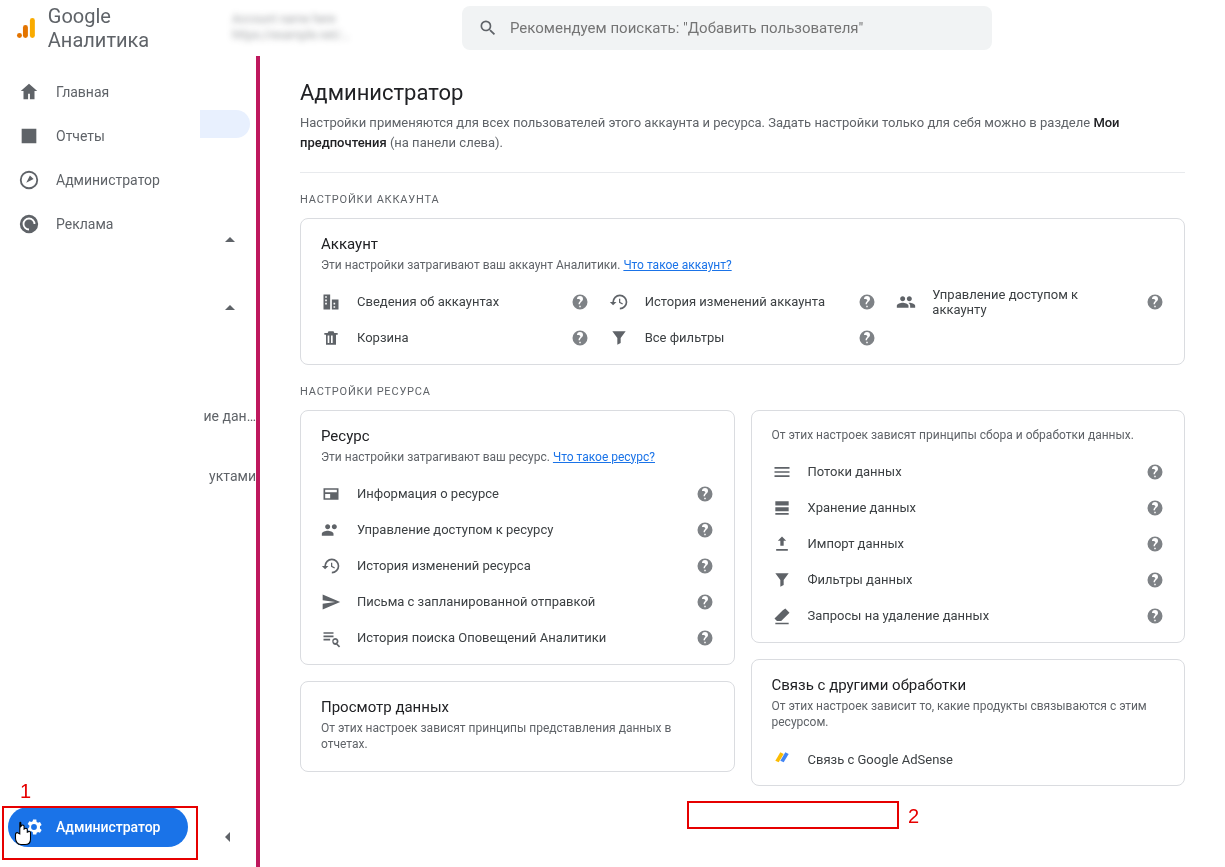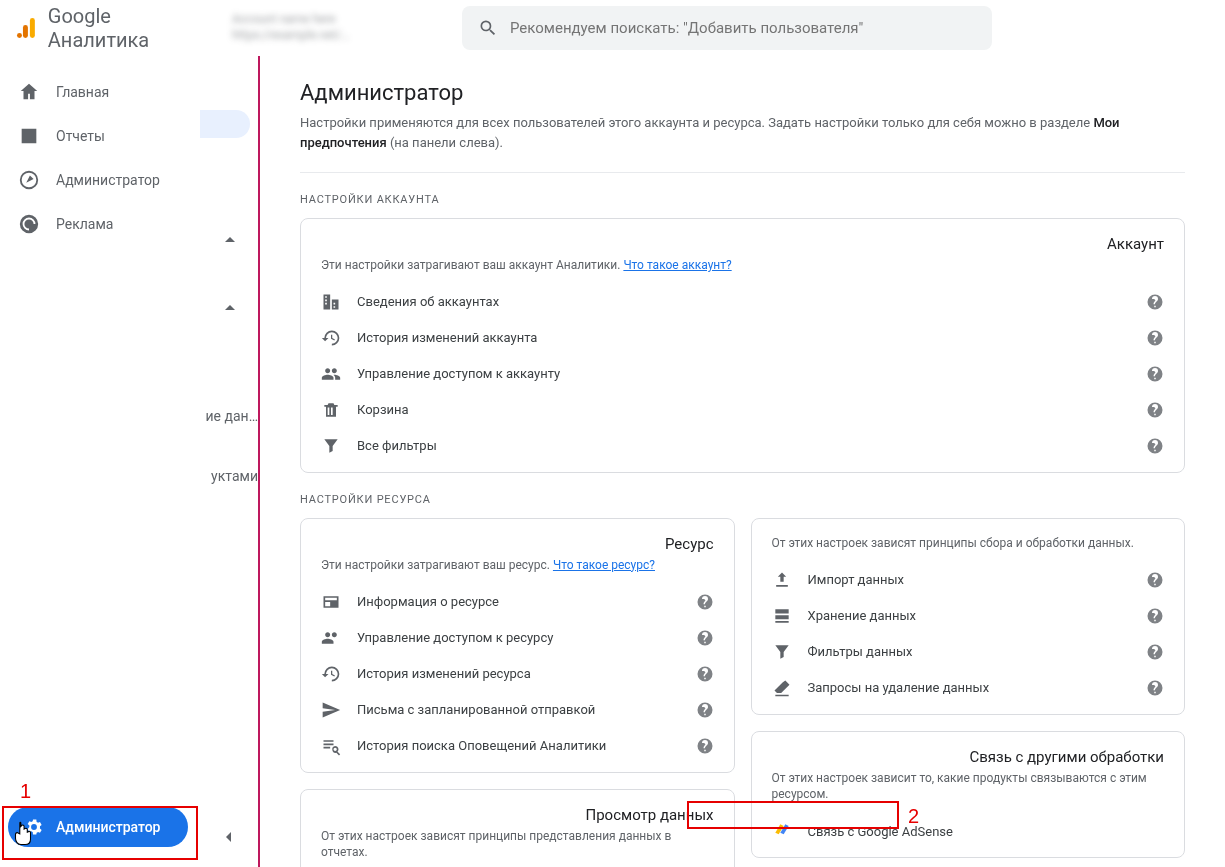--- a/index.html
+++ b/index.html
@@ -20,40 +20,40 @@
 .nav-full { width: 200px; }
 .nav-item { width: 100%; height: 40px; display: flex; align-items: center; gap: 16px; padding: 0 18px; color: #5f6368; cursor: pointer; border-radius: 0 20px 20px 0; }
 .nav-item .nav-label { font-size: 14px; }
 .nav-item svg, .nav-item .nicon { width: 22px; height: 22px; flex-shrink: 0; fill: #5f6368; }
 
 .admin-btn { position: absolute; bottom: 20px; left: 8px; width: 180px; height: 40px; background: #1a73e8; color: #fff; border-radius: 20px; display: flex; align-items: center; gap: 12px; padding: 0 16px; font-weight: 500; cursor: pointer; }
 .admin-btn svg { width: 20px; height: 20px; fill: #fff; }
 .cursor-icon { position: absolute; left: 10px; bottom: 16px; z-index: 5; }
 
 
-.mid-panel { width: 60px; position: relative; border-right: 2px solid #be185d; }
+.mid-panel { width: 60px; position: relative; border-right: 4px solid #be185d; }
 .mid-ghost { position: absolute; right: 0; color: #5f6368; font-size: 14px; white-space: nowrap; }
 .chev { width: 24px; height: 24px; fill: #5f6368; }
 .collapse-arrow { position: absolute; bottom: 18px; left: 50%; transform: translateX(-50%); }
 
 
 .main { flex: 1; overflow-y: auto; padding: 24px 40px 40px 40px; }
 .page-title { font-size: 22px; color: #202124; font-weight: 400; margin-bottom: 8px; }
 .page-desc { font-size: 13px; color: #5f6368; line-height: 1.5; padding-bottom: 20px; border-bottom: 1px solid #e8eaed; margin-bottom: 10px; }
 .page-desc b { color: #202124; font-weight: 500; }
 
 .section-label { font-size: 11px; letter-spacing: .8px; color: #5f6368; text-transform: uppercase; margin: 20px 0 12px 0; }
 
 .cards-row { display: flex; gap: 16px; align-items: flex-start; }
 .card { border: 1px solid #dadce0; border-radius: 8px; padding: 16px 20px 8px 20px; flex: 1; min-width: 0; }
-.card-title { font-size: 15px; color: #202124; margin-bottom: 4px; text-align: right; }
+.card-title { font-size: 15px; color: #202124; margin-bottom: 4px; }
 .card-sub { font-size: 12px; color: #5f6368; margin-bottom: 10px; line-height: 1.4; }
 .card-sub a { color: #1a73e8; text-decoration: underline; }
 
-.item-grid { display: grid; grid-template-columns: 1fr; column-gap: 20px; }
+.item-grid { display: grid; grid-template-columns: 1fr 1fr 1fr; column-gap: 20px; }
 .item-grid.single { grid-template-columns: 1fr; }
 .item { display: flex; align-items: center; height: 36px; gap: 16px; cursor: pointer; }
 .item .iicon { width: 20px; height: 20px; fill: #5f6368; flex-shrink: 0; display: flex; align-items: center; justify-content: center; }
 .item .ilabel { flex: 1; font-size: 13px; color: #3c4043; }
 .item .help { width: 18px; height: 18px; fill: #5f6368; opacity: .8; }
 .prod-icon { width: 20px; height: 20px; }
 
 
 .anno-box { position: absolute; border: 2px solid #e60000; pointer-events: none; }
 .anno-num { position: absolute; color: #e60000; font-size: 20px; font-weight: 400; font-family: Arial; }
@@ -289,35 +289,46 @@
       </div>
 
       <div style="flex:1;display:flex;flex-direction:column;gap:16px">
 
       <div class="card">
         <div class="card-sub">От этих настроек зависят принципы сбора и обработки данных.</div>
         <div class="item-grid single">
           <div class="item">
                 <span class="iicon">
                   <svg viewBox="0 0 24 24" fill="#5f6368">
+                    <path d="M3 6h18v2H3zm0 5h18v2H3zm0 5h18v2H3z"></path>
+                  </svg>
+                </span>
+                <span class="ilabel">Потоки данных</span>
+                <svg class="help" viewBox="0 0 24 24">
+                  <path d="M12 2a10 10 0 100 20 10 10 0 000-20zm1 17h-2v-2h2zm1.07-7.75l-.9.92C12.45 12.9 12 13.5 12 15h-2v-.5c0-1.1.45-2.1 1.17-2.83l1.24-1.26A2 2 0 0010 8H8a4 4 0 118 0c0 .88-.36 1.68-.93 2.25z"></path>
+                </svg>
+              </div>
+          <div class="item">
+                <span class="iicon">
+                  <svg viewBox="0 0 24 24" fill="#5f6368">
+                    <path d="M4 4h16v5H4zm0 7h16v5H4zm0 7h16v2H4z"></path>
+                  </svg>
+                </span>
+                <span class="ilabel">Хранение данных</span>
+                <svg class="help" viewBox="0 0 24 24">
+                  <path d="M12 2a10 10 0 100 20 10 10 0 000-20zm1 17h-2v-2h2zm1.07-7.75l-.9.92C12.45 12.9 12 13.5 12 15h-2v-.5c0-1.1.45-2.1 1.17-2.83l1.24-1.26A2 2 0 0010 8H8a4 4 0 118 0c0 .88-.36 1.68-.93 2.25z"></path>
+                </svg>
+              </div>
+          <div class="item">
+                <span class="iicon">
+                  <svg viewBox="0 0 24 24" fill="#5f6368">
                     <path d="M12 3l5 5h-3v6h-4V8H7zM5 18h14v2H5z"></path>
                   </svg>
                 </span>
                 <span class="ilabel">Импорт данных</span>
-                <svg class="help" viewBox="0 0 24 24">
-                  <path d="M12 2a10 10 0 100 20 10 10 0 000-20zm1 17h-2v-2h2zm1.07-7.75l-.9.92C12.45 12.9 12 13.5 12 15h-2v-.5c0-1.1.45-2.1 1.17-2.83l1.24-1.26A2 2 0 0010 8H8a4 4 0 118 0c0 .88-.36 1.68-.93 2.25z"></path>
-                </svg>
-              </div>
-          <div class="item">
-                <span class="iicon">
-                  <svg viewBox="0 0 24 24" fill="#5f6368">
-                    <path d="M4 4h16v5H4zm0 7h16v5H4zm0 7h16v2H4z"></path>
-                  </svg>
-                </span>
-                <span class="ilabel">Хранение данных</span>
                 <svg class="help" viewBox="0 0 24 24">
                   <path d="M12 2a10 10 0 100 20 10 10 0 000-20zm1 17h-2v-2h2zm1.07-7.75l-.9.92C12.45 12.9 12 13.5 12 15h-2v-.5c0-1.1.45-2.1 1.17-2.83l1.24-1.26A2 2 0 0010 8H8a4 4 0 118 0c0 .88-.36 1.68-.93 2.25z"></path>
                 </svg>
               </div>
           <div class="item">
                 <span class="iicon">
                   <svg viewBox="0 0 24 24" fill="#5f6368">
                     <path d="M4 4h16l-6 8v6l-4 2v-8z"></path>
                   </svg>
                 </span>

